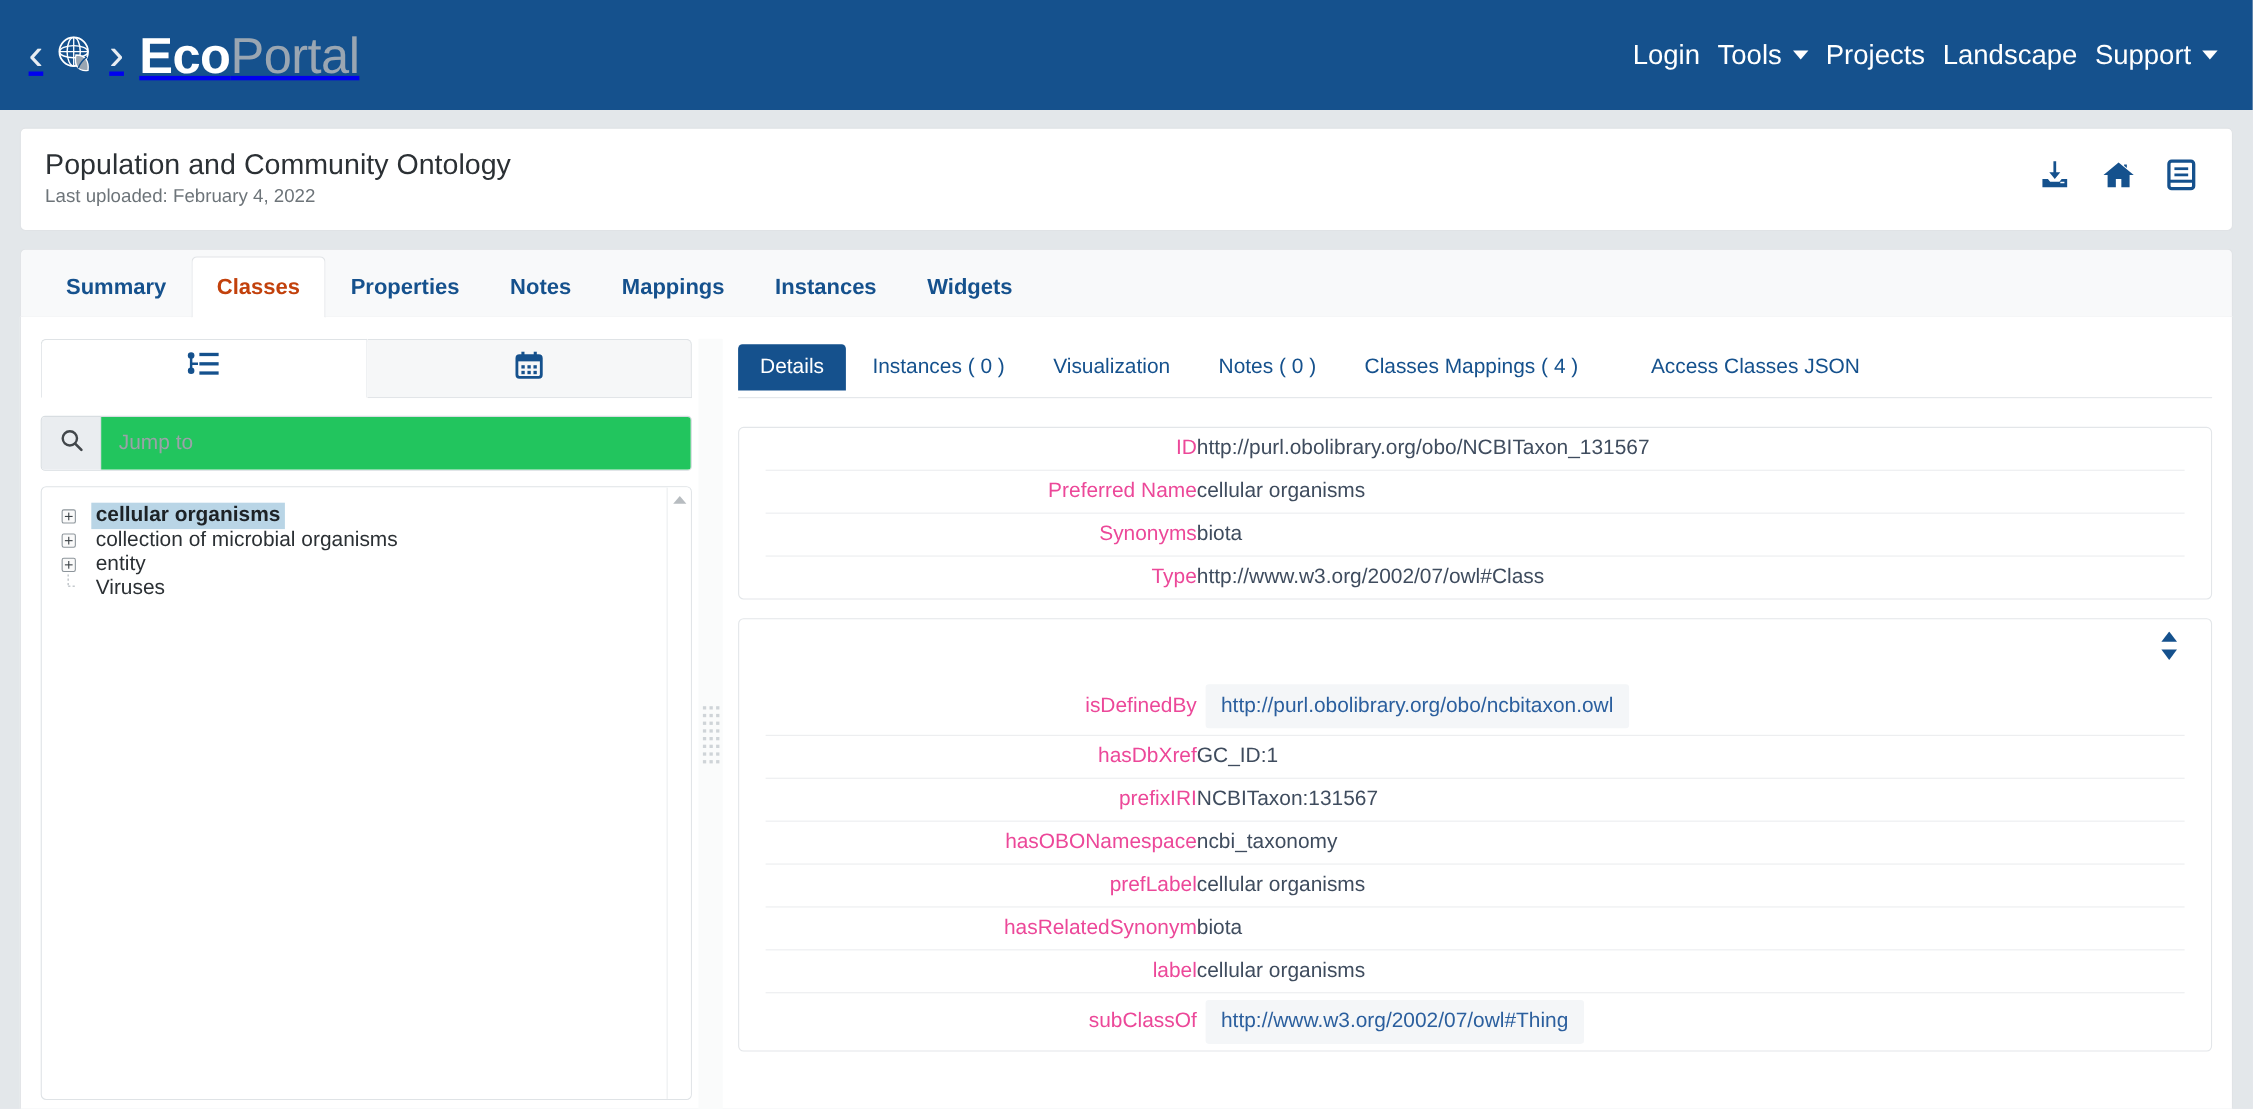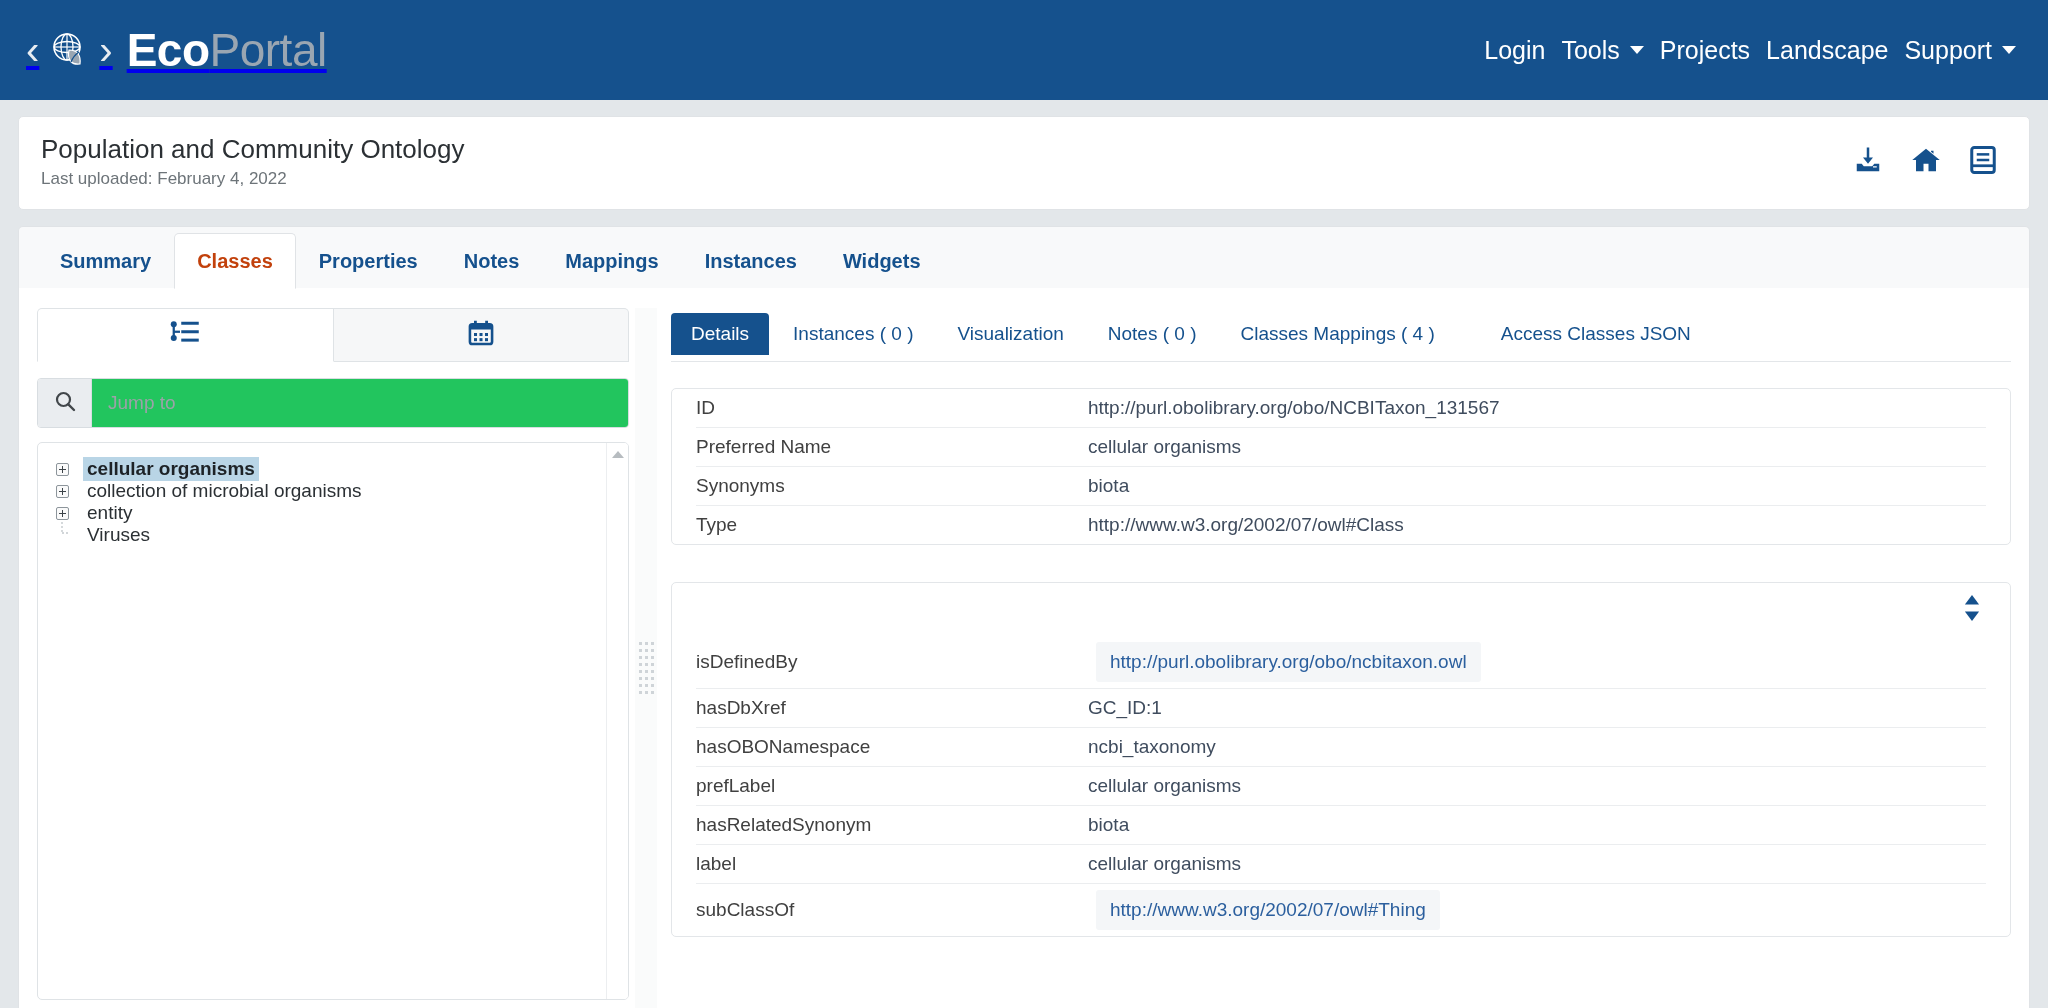--- a/index.html
+++ b/index.html
@@ -203,33 +203,33 @@
   .sub-tab.active { background: #15518d; color: #ffffff; font-weight: normal; }
   .sub-tab.spaced { margin-left: 22px; }
 
   .detail-card {
     border: 1px solid #e3e6e9;
     border-radius: 5px;
     margin-top: 26px;
     padding: 0 24px;
     background: #ffffff;
   }
-  .detail-card.second { margin-top: 37px; padding-top: 0; position: relative; }
+  .detail-card.second { margin-top: 17px; padding-top: 0; position: relative; }
 
   .sort-bar { height: 54px; display: flex; align-items: center; justify-content: flex-end; }
   .sort-btn { cursor: pointer; padding: 4px; }
 
   .drow {
     display: flex; align-items: center;
     min-height: 37px;
     border-bottom: 1px solid #ebedef;
     font-size: 19px;
   }
   .drow:last-child { border-bottom: none; }
-  .dkey { width: 392px; flex: none; color: #404040; padding: 8px 0; }
+  .dkey { width: 392px; flex: none; color: #ec4899; padding: 8px 0; text-align: right; }
   .dval { color: #3f4c5e; padding: 8px 0; word-break: break-all; }
   .dval.chip {
     background: #f4f6f8; color: #2b5f9e; padding: 9px 14px; border-radius: 3px;
     margin-left: 8px;
   }
   .tall { min-height: 52px; }
 </style>
 </head>
 <body>
 
@@ -488,20 +488,24 @@
 
         <div class="drow tall">
           <div class="dkey">isDefinedBy</div>
           <div class="dval chip">http://purl.obolibrary.org/obo/ncbitaxon.owl</div>
         </div>
         <div class="drow">
           <div class="dkey">hasDbXref</div>
           <div class="dval">GC_ID:1</div>
         </div>
         <div class="drow">
+          <div class="dkey">prefixIRI</div>
+          <div class="dval">NCBITaxon:131567</div>
+        </div>
+        <div class="drow">
           <div class="dkey">hasOBONamespace</div>
           <div class="dval">ncbi_taxonomy</div>
         </div>
         <div class="drow">
           <div class="dkey">prefLabel</div>
           <div class="dval">cellular organisms</div>
         </div>
         <div class="drow">
           <div class="dkey">hasRelatedSynonym</div>
           <div class="dval">biota</div>

